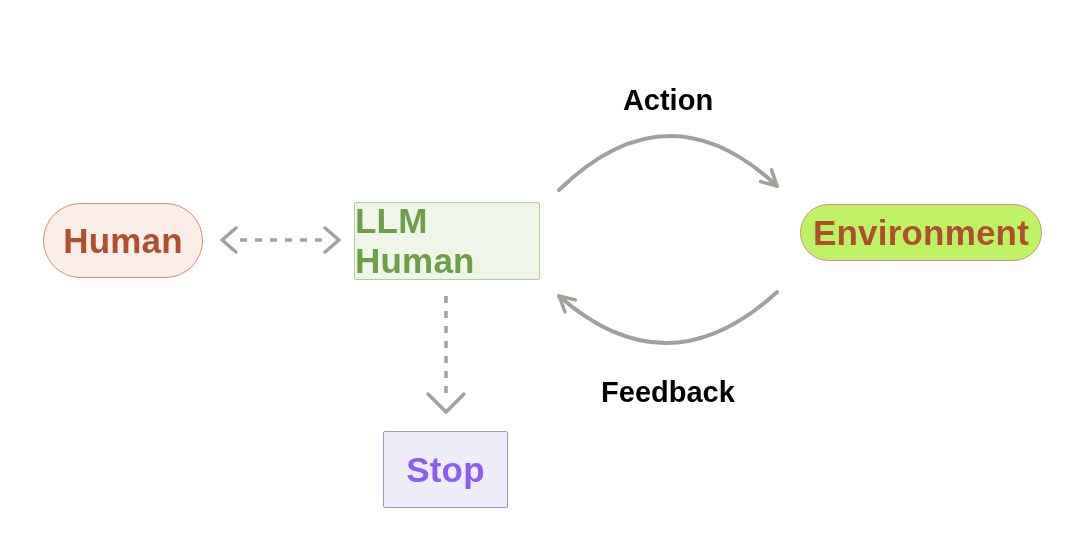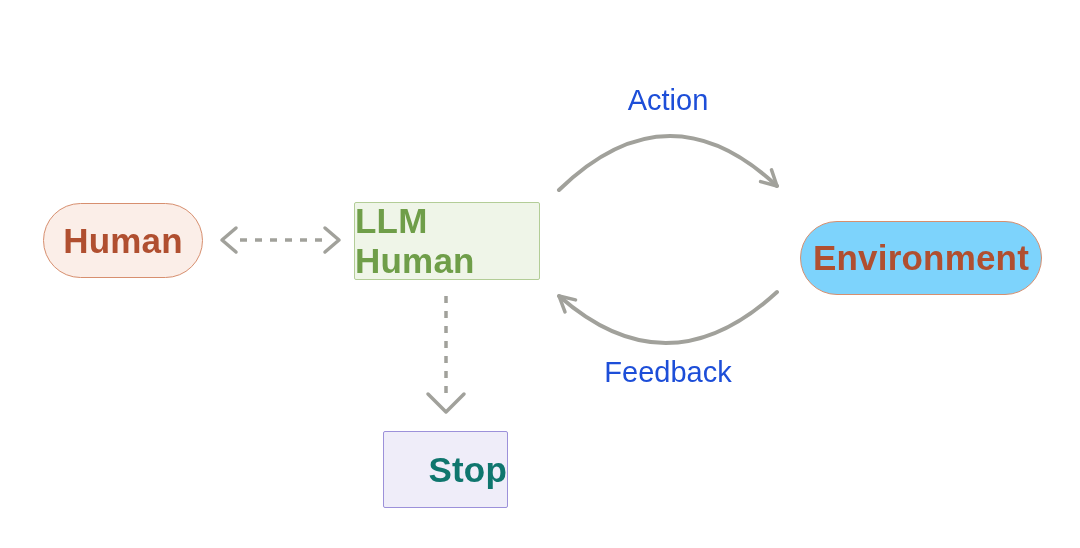--- a/index.html
+++ b/index.html
@@ -33,54 +33,53 @@
   }
   .node-human {
     left: 43px; top: 203px;
     width: 160px; height: 75px;
     background: #fbeee8;
     border: 1.5px solid #d78f6f;
     border-radius: 38px;
     color: #b04f30;
   }
   .node-environment {
-    left: 800px; top: 221px;
-    width: 242px; height: 74px;
-    background: #7dd3fc;
+    left: 800px; top: 204px;
+    width: 242px; height: 57px;
+    background: #bef264;
     border: 1.5px solid #d78f6f;
     border-radius: 38px;
     color: #b04f30;
   }
   .node-llm-call {
     left: 354px; top: 202px;
     width: 186px; height: 78px;
     background: #eff5e8;
     border: 1.5px solid #b3cd97;
     border-radius: 2px;
     color: #6f9e49;
   }
   .node-stop {
     left: 383px; top: 431px;
     width: 125px; height: 77px;
     background: #efedf9;
     border: 1.5px solid #9c91da;
     border-radius: 2px;
-    color: #0f766e;
-    justify-content: flex-end;
+    color: #8b5cf6;
   }
   .edge-label {
     position: absolute;
     width: 240px;
     text-align: center;
     font-size: 29px;
-    font-weight: 400;
-    color: #1d4ed8;
+    font-weight: 700;
+    color: #000000;
   }
   .label-action   { left: 548px; top: 84px; }
-  .label-feedback { left: 548px; top: 356px; }
+  .label-feedback { left: 548px; top: 376px; }
 </style>
 </head>
 <body>
 
 <div class="canvas">
 
   <svg class="arrow-layer" viewBox="0 0 1080 548" xmlns="http://www.w3.org/2000/svg">
     <defs>
       <marker id="arrowV" viewBox="0 0 24 24" refX="20" refY="12" markerWidth="24" markerHeight="24" orient="auto" markerUnits="userSpaceOnUse">
         <path d="M 5 4 L 20 12 L 5 20" fill="none" stroke="#a1a19b" stroke-width="3.5" stroke-linecap="round" stroke-linejoin="round"></path>

